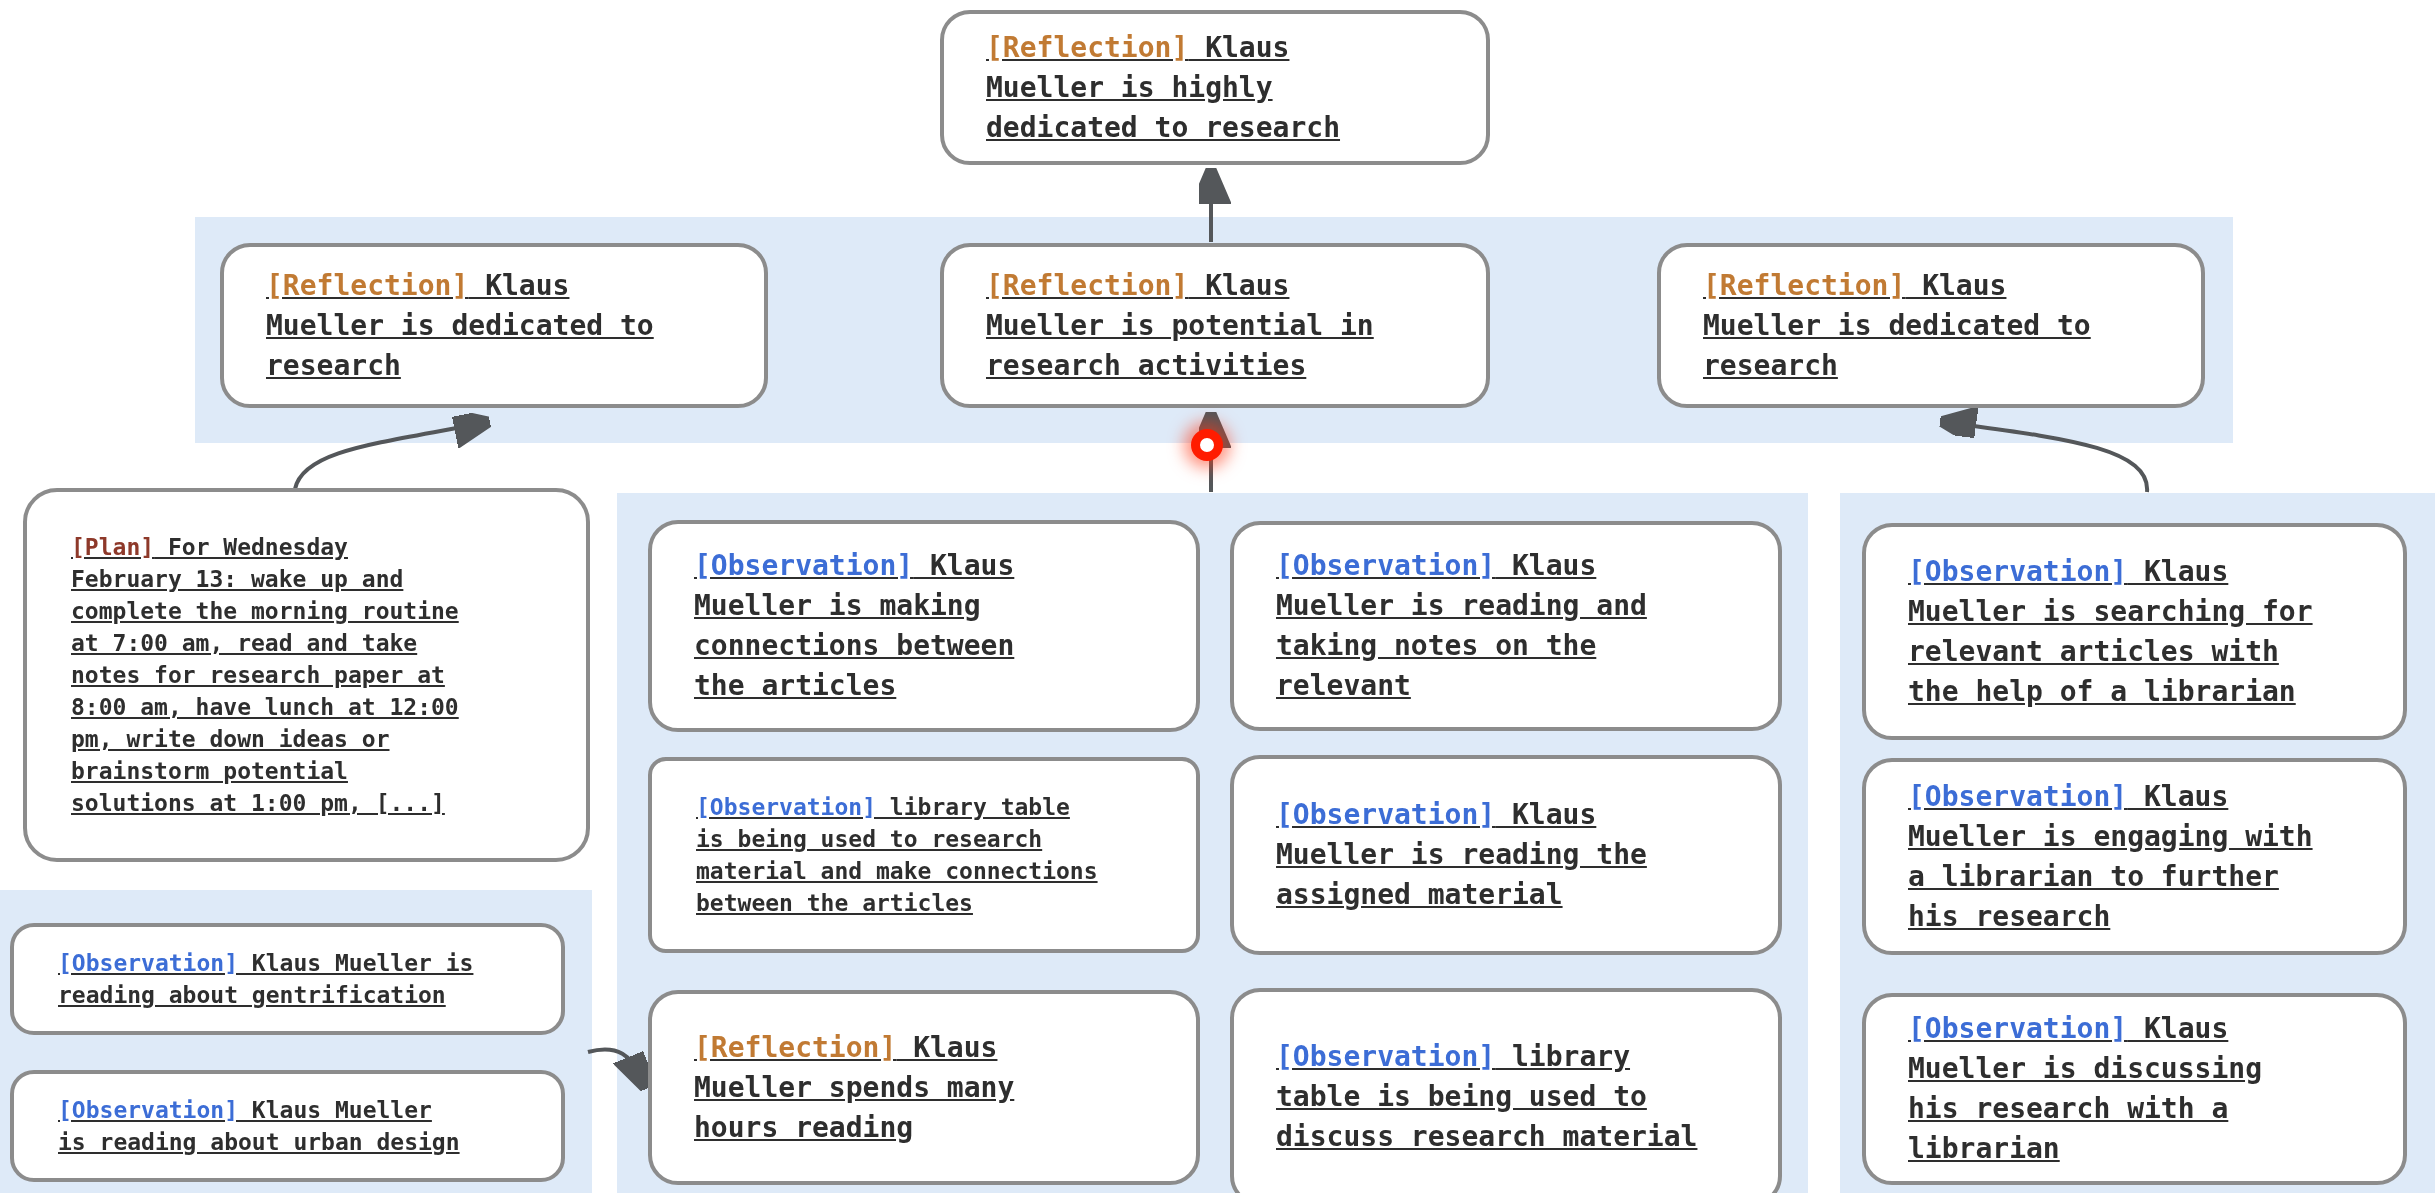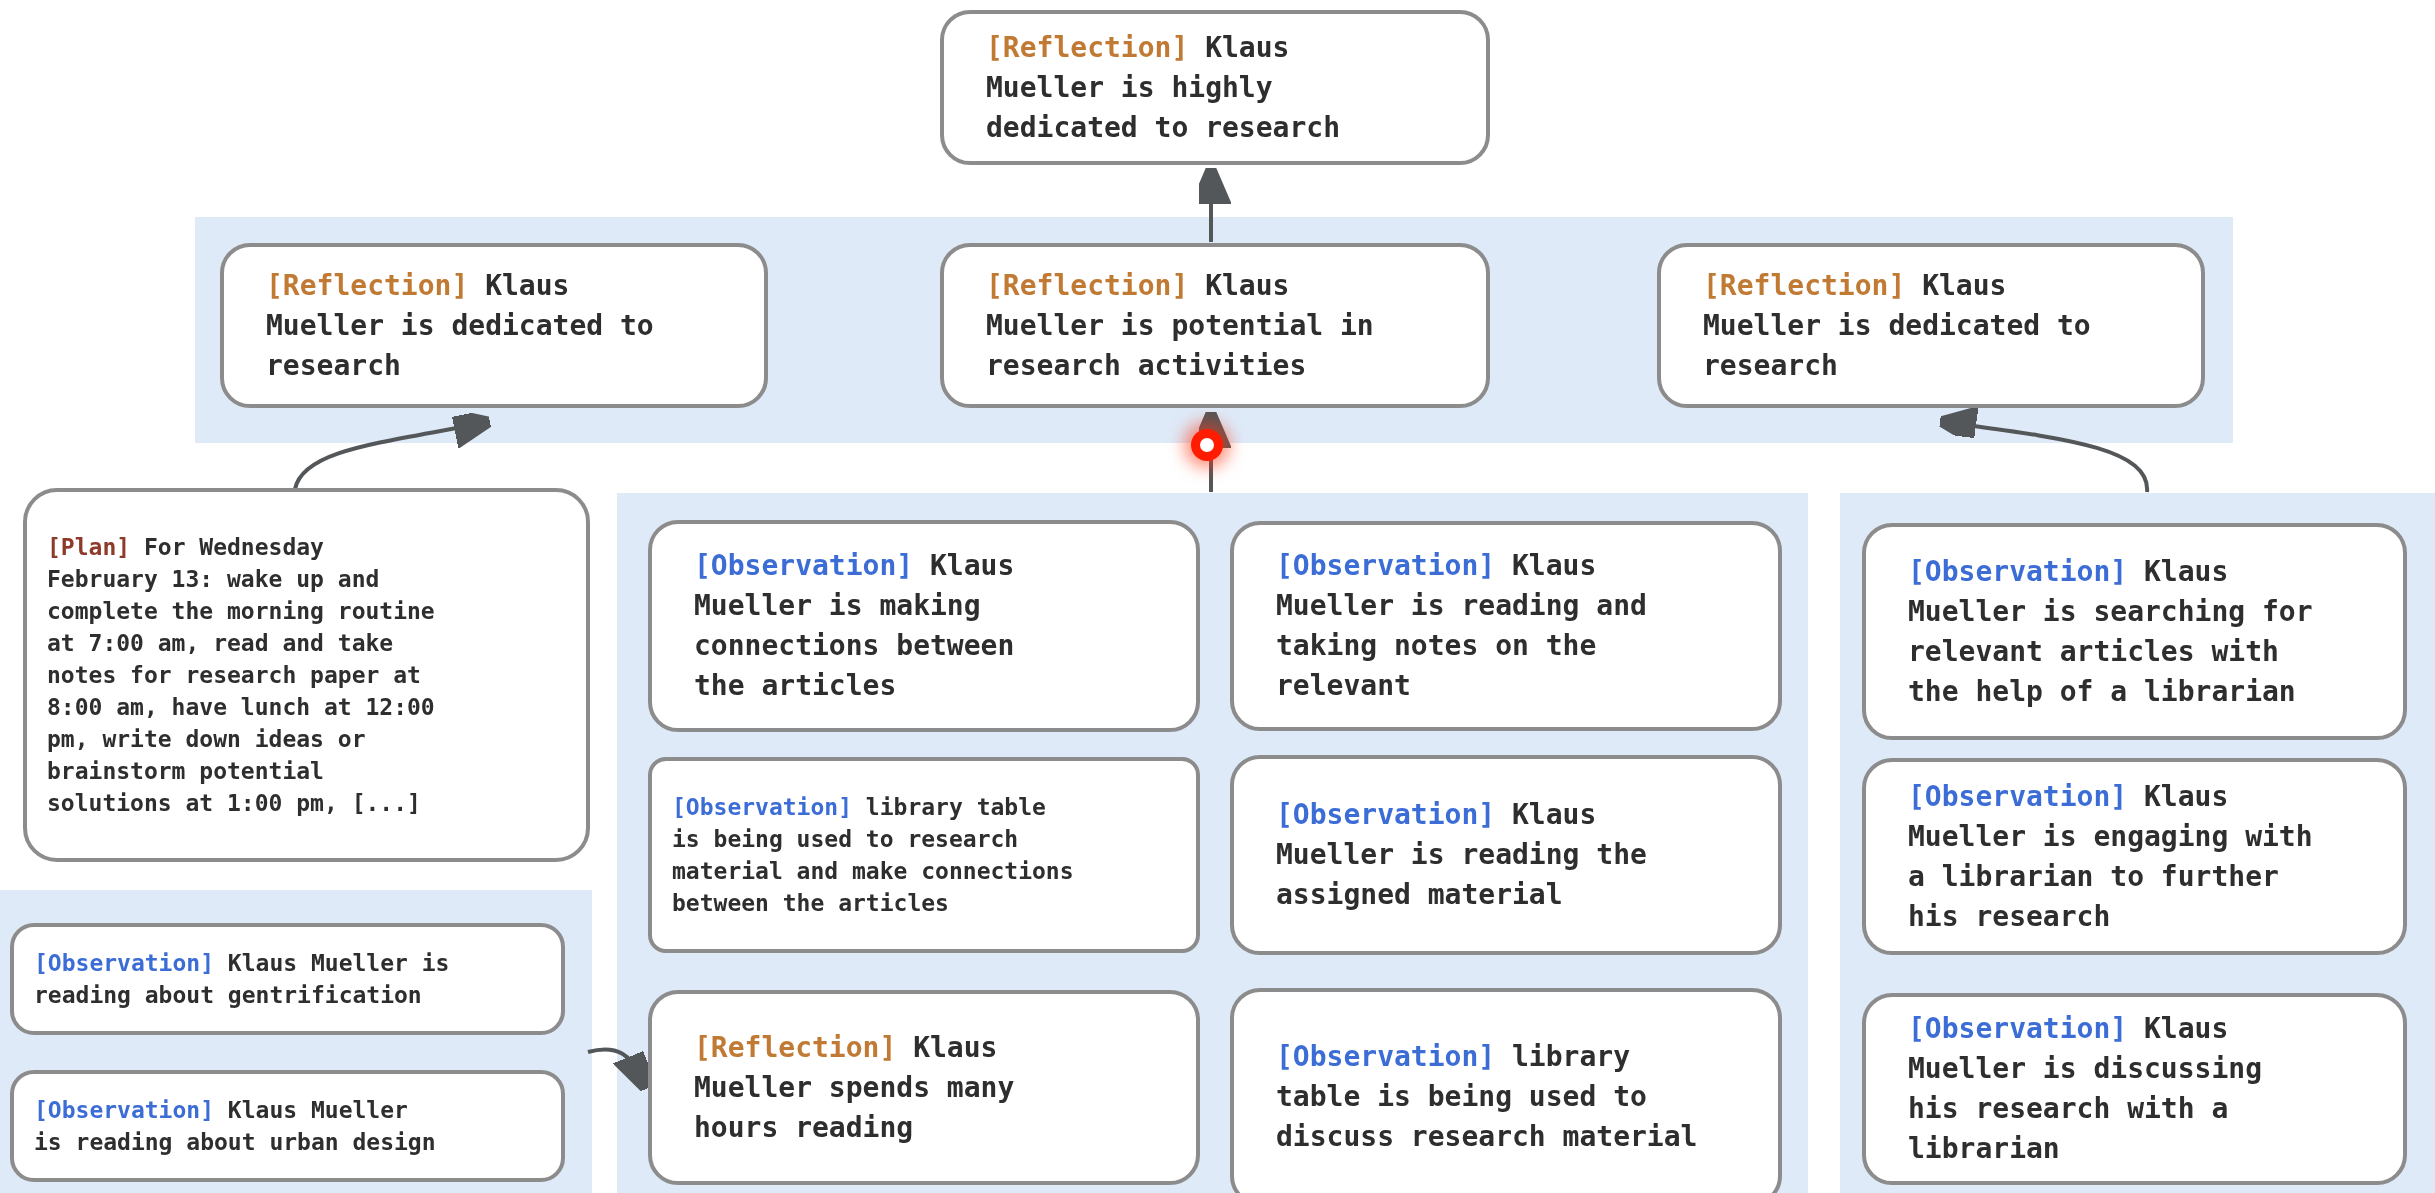--- a/index.html
+++ b/index.html
@@ -18,23 +18,23 @@
     position:relative;width:2435px;height:1193px;overflow:hidden;background:#ffffff;
     font-family:"DejaVu Sans Mono","Liberation Mono",monospace;
     color:var(--text);
   }
   .band{position:absolute;background:var(--band);}
   .node{
     position:absolute;background:var(--node-fill);
     border:4px solid var(--node-border);border-radius:30px;
     box-sizing:border-box;display:flex;align-items:center;
   }
-  .txt{white-space:pre-wrap;font-weight:bold;width:100%;}
+  .txt{white-space:pre-wrap;font-weight:bold;width:100%;text-decoration:underline;}
   .lg .txt{font-size:28px;line-height:40px;padding-left:42px;padding-right:20px;}
-  .sm .txt{font-size:23px;line-height:32px;padding-left:20px;padding-right:18px;}
+  .sm .txt{font-size:23px;line-height:32px;padding-left:44px;padding-right:18px;}
   .tag{font-weight:bold;}
   .t-reflection{color:var(--reflection-tag);}
   .t-plan{color:var(--plan-tag);}
   .t-observation{color:var(--observation-tag);}
 
   
   #band-row2{left:195px;top:217px;width:2038px;height:226px;}
   #band-mid{left:617px;top:493px;width:1191px;height:700px;}
   #band-right{left:1840px;top:493px;width:595px;height:700px;}
   #band-bl{left:0px;top:890px;width:592px;height:303px;}

